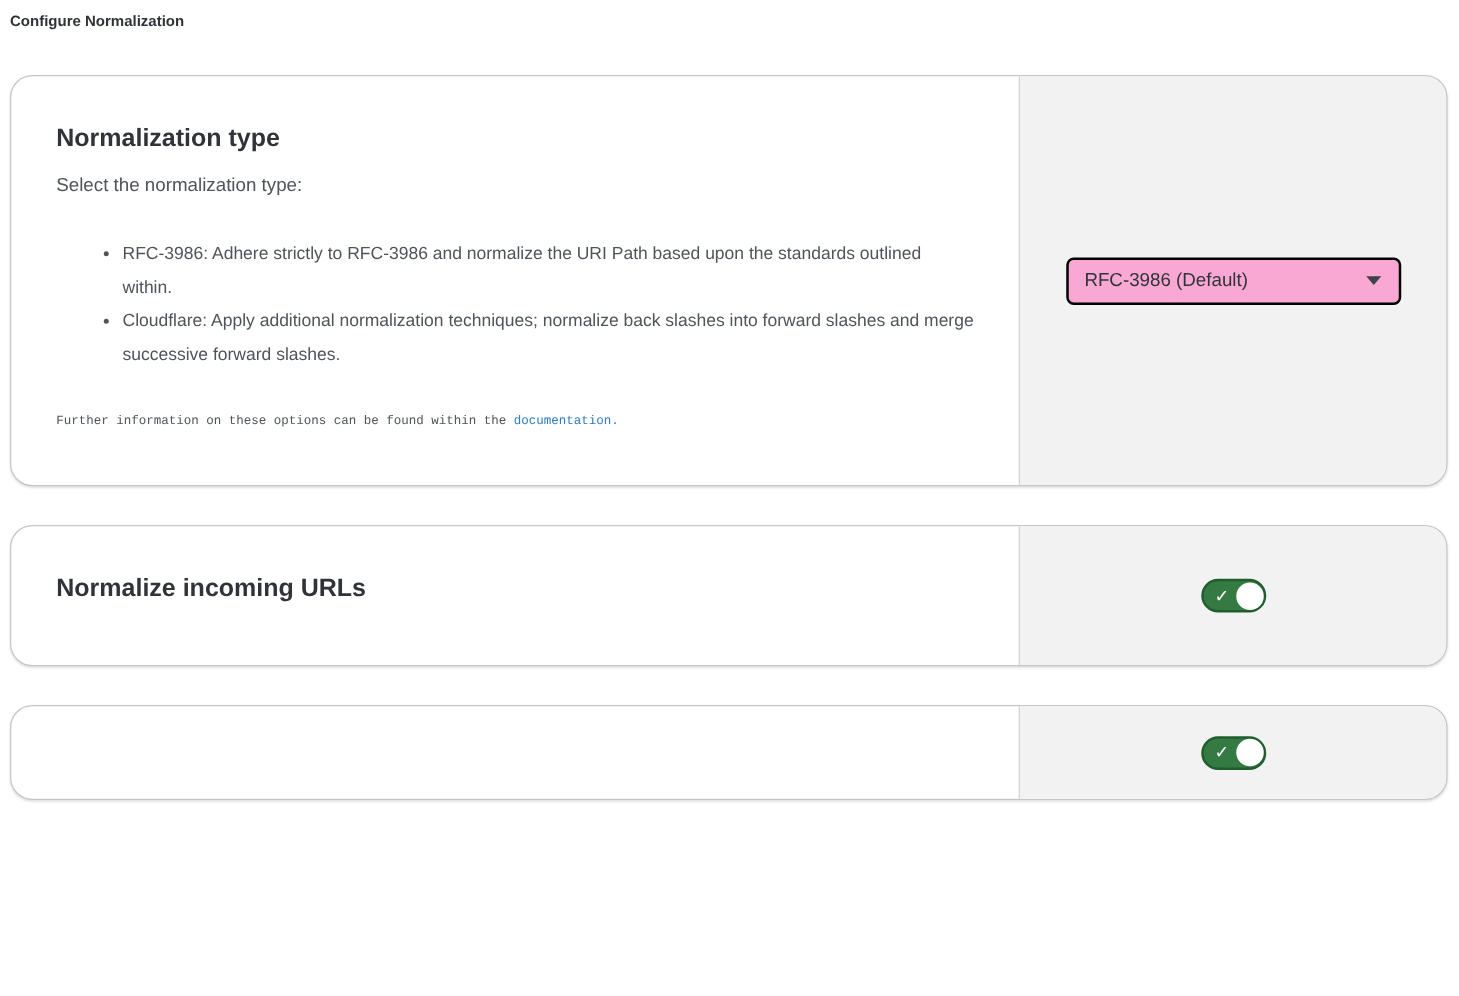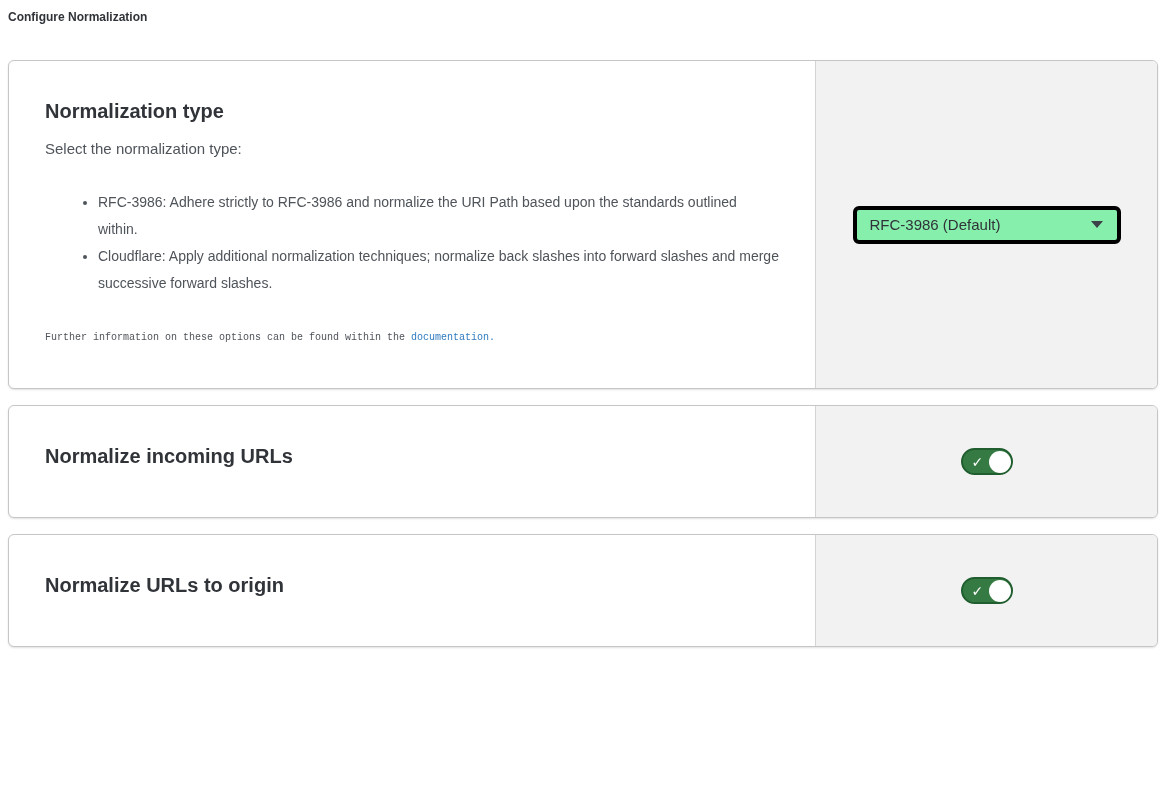--- a/index.html
+++ b/index.html
@@ -24,25 +24,25 @@
     font-size:12px;
     font-weight:700;
     color:var(--heading-color);
     margin:2px 0 36px 0;
     line-height:1.2;
   }
   .card{
     display:flex;
     width:1150px;
     border:1px solid var(--card-border);
-    border-radius:6px;
+    border-radius:18px;
     overflow:hidden;
     background:#ffffff;
     box-shadow:0 1px 2px rgba(0,0,0,0.12);
-    margin-bottom:16px;
+    margin-bottom:31px;
   }
   .card-left{
     width:806px;
     flex:0 0 806px;
     padding:37px 36px 37px 36px;
   }
   .card-right{
     flex:1 1 auto;
     background:var(--panel-bg);
     border-left:1px solid var(--divider);
@@ -77,22 +77,22 @@
   }
   .doc-link{
     color:var(--link-blue);
     text-decoration:none;
     cursor:pointer;
   }
   .link-period{color:var(--link-blue);}
   .select-box{
     width:268px;
     height:38px;
-    background:#86efac;
-    border:4px solid #000000;
+    background:#f9a8d4;
+    border:2px solid #000000;
     border-radius:6px;
     display:flex;
     align-items:center;
     justify-content:space-between;
     padding:0 14px 0 13px;
     font-size:15px;
     color:var(--heading-color);
     cursor:pointer;
   }
   .caret-down{
@@ -161,21 +161,20 @@
   <div class="card-right">
     <div class="toggle">
       <span class="check-icon">✓</span>
       <span class="knob"></span>
     </div>
   </div>
 </section>
 
 <section class="card">
   <div class="card-left">
-    <h2 class="card-title">Normalize URLs to origin</h2>
   </div>
   <div class="card-right">
     <div class="toggle">
       <span class="check-icon">✓</span>
       <span class="knob"></span>
     </div>
   </div>
 </section>
 
 </body></html>

